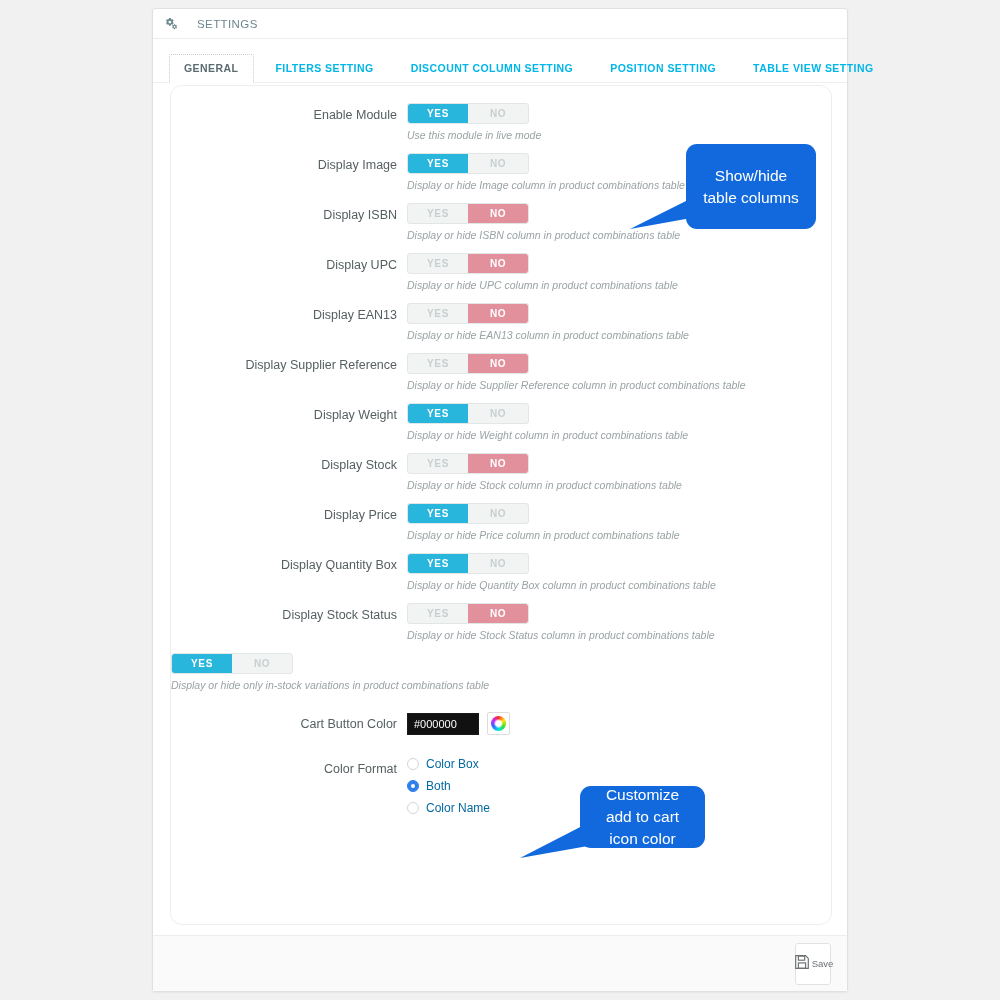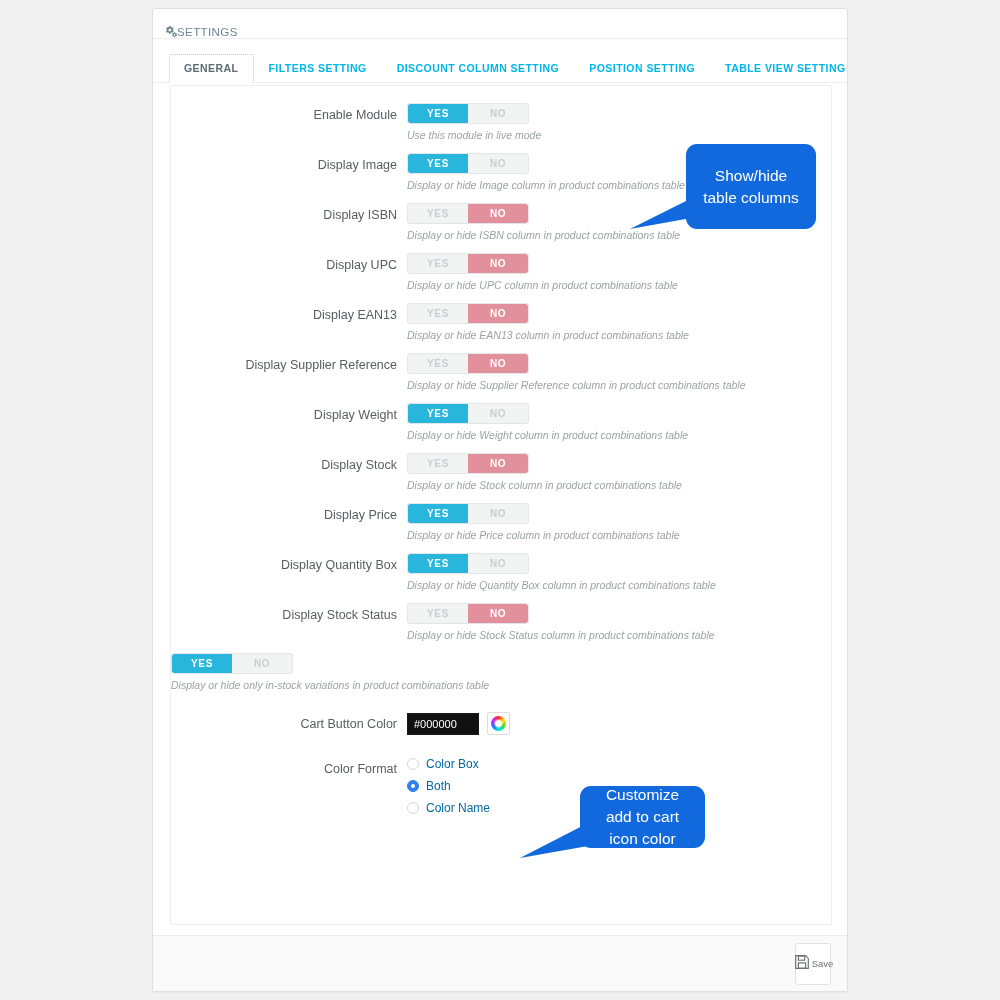--- a/index.html
+++ b/index.html
@@ -19,39 +19,40 @@
     background: #ffffff;
     border: 1px solid #e0e0e0;
     border-radius: 3px;
     box-shadow: 0 1px 2px rgba(0,0,0,0.05);
   }
 
   .panel-header {
     height: 30px;
     border-bottom: 1px solid #ededed;
     display: flex;
-    align-items: flex-end;
+    align-items: center;
     padding-left: 11px;
-    gap: 0;
+    gap: 20px;
   }
   .panel-header .hdr-title {
     font-size: 11.5px;
     letter-spacing: .4px;
     color: #6c868e;
     font-weight: 400;
   }
   .cogs-icon { display:block; }
 
   
   .tabs {
     display: flex;
     align-items: flex-end;
     padding: 12px 0 0 16px;
     border-bottom: 1px solid #efefef;
     height: 44px;
+    gap: 7px;
   }
   .tab {
     font-size: 10.5px;
     letter-spacing: .45px;
     font-weight: 700;
     color: #00b6e8;
     padding: 7px 14px 8px 14px;
     cursor: pointer;
     white-space: nowrap;
     background: transparent;
@@ -66,21 +67,21 @@
     border-radius: 2px 2px 0 0;
   }
 
   
   .form-card {
     position: absolute;
     left: 17px; top: 76px;
     width: 662px; height: 840px;
     border: 1px solid #eeeeee;
     background: #fff;
-    border-radius: 2px;
+    border-radius: 12px;
     overflow: hidden;
   }
 
   .rows { padding: 17px 0 0 0; }
 
   .row {
     display: flex;
     align-items: flex-start;
     padding: 0 0 0 0;
     margin-bottom: 11px;

